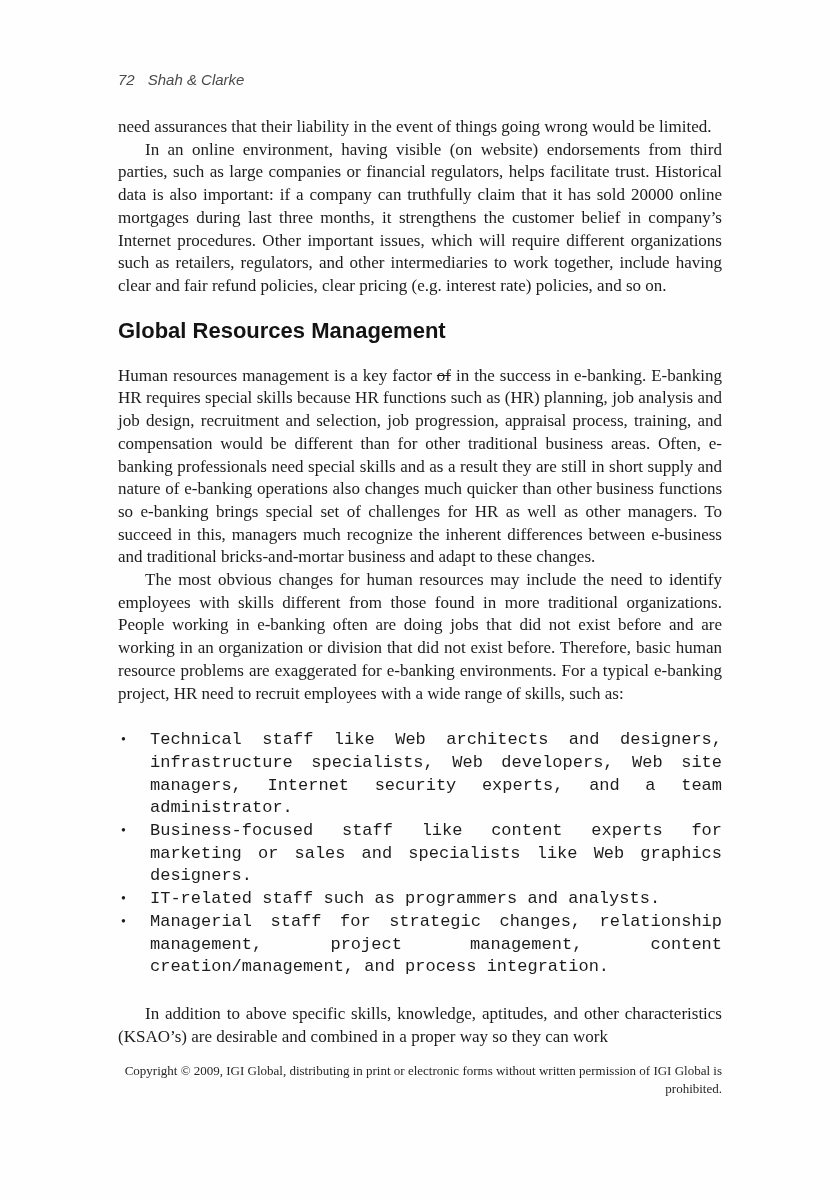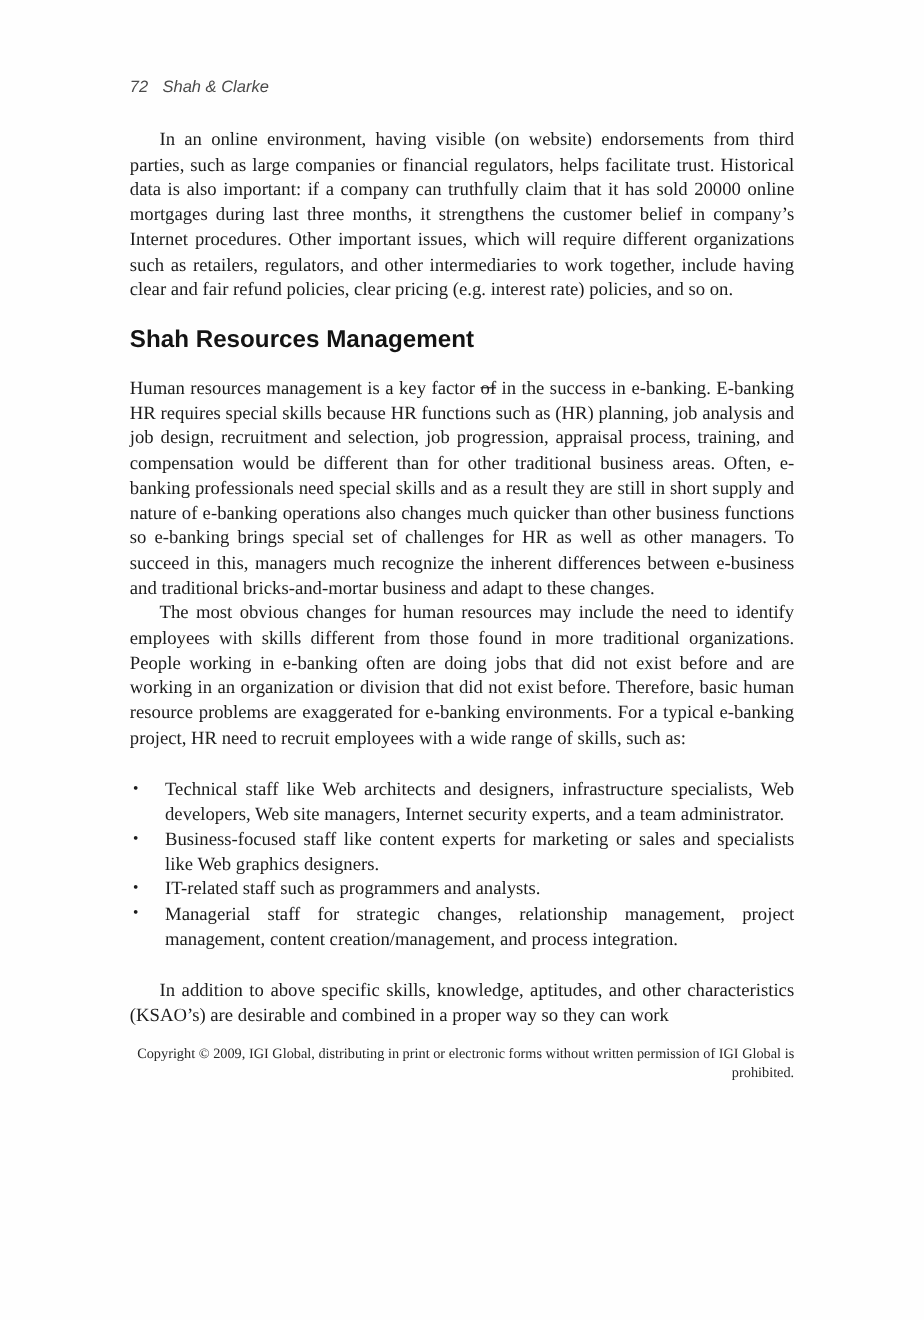--- a/index.html
+++ b/index.html
@@ -57,20 +57,21 @@
     flex: 0 0 32px;
     width: 32px;
     box-sizing: border-box;
     padding-left: 3px;
     font-size: 14px;
   }
   .skill-text {
     flex: 1;
     text-align: justify;
     hyphens: manual;
+    font-family: Liberation Mono, monospace;
     -webkit-hyphens: manual;
   }
   .closing-par { margin-top: 24px; }
   .copyright {
     margin-top: 14px;
     font-family: "Liberation Serif", serif;
     font-size: 13px;
     line-height: 17.5px;
     color: #262626;
     text-align: right;
@@ -81,24 +82,25 @@
 
 <div class="page">
 
   <header class="running-head">
     <span>72</span>
     <span>Shah &amp; Clarke</span>
   </header>
 
   <main>
 
+    <p class="body-par">need assurances that their liability in the event of things going wrong would be limited.</p>
 
     <p class="body-par indent">In an online environment, having visible (on website) endorsements from third parties, such as large companies or financial regulators, helps facilitate trust. His­torical data is also important: if a company can truthfully claim that it has sold 20000 online mortgages during last three months, it strengthens the customer belief in company’s Internet procedures. Other important issues, which will require dif­ferent organizations such as retailers, regulators, and other intermediaries to work together, include having clear and fair refund policies, clear pricing (e.g. interest rate) policies, and so on.</p>
 
-    <h2 class="section-heading">Shah Resources Management</h2>
+    <h2 class="section-heading">Global Resources Management</h2>
 
     <p class="body-par"><span>Human resources management is a key factor </span><span class="strike">of</span><span> in the success in e-banking. E-banking HR requires special skills because HR functions such as (HR) planning, job analysis and job design, recruitment and selection, job progression, appraisal process, training, and compensation would be different than for other traditional business areas. Often, e-banking professionals need special skills and as a result they are still in short supply and nature of e-banking operations also changes much quicker than other business functions so e-banking brings special set of challenges for HR as well as other managers. To succeed in this, managers much recognize the inherent differences between e-business and traditional bricks-and-mortar business and adapt to these changes.</span></p>
 
     <p class="body-par indent">The most obvious changes for human resources may include the need to identify employees with skills different from those found in more traditional organizations. People working in e-banking often are doing jobs that did not exist before and are working in an organization or division that did not exist before. Therefore, basic human resource problems are exaggerated for e-banking environments. For a typi­cal e-banking project, HR need to recruit employees with a wide range of skills, such as:</p>
 
     <ul class="skill-list">
       <li class="skill-item">
         <span class="bullet">•</span>
         <span class="skill-text">Technical staff like Web architects and designers, infrastructure specialists, Web developers, Web site managers, Internet security experts, and a team administrator.</span>
       </li>

